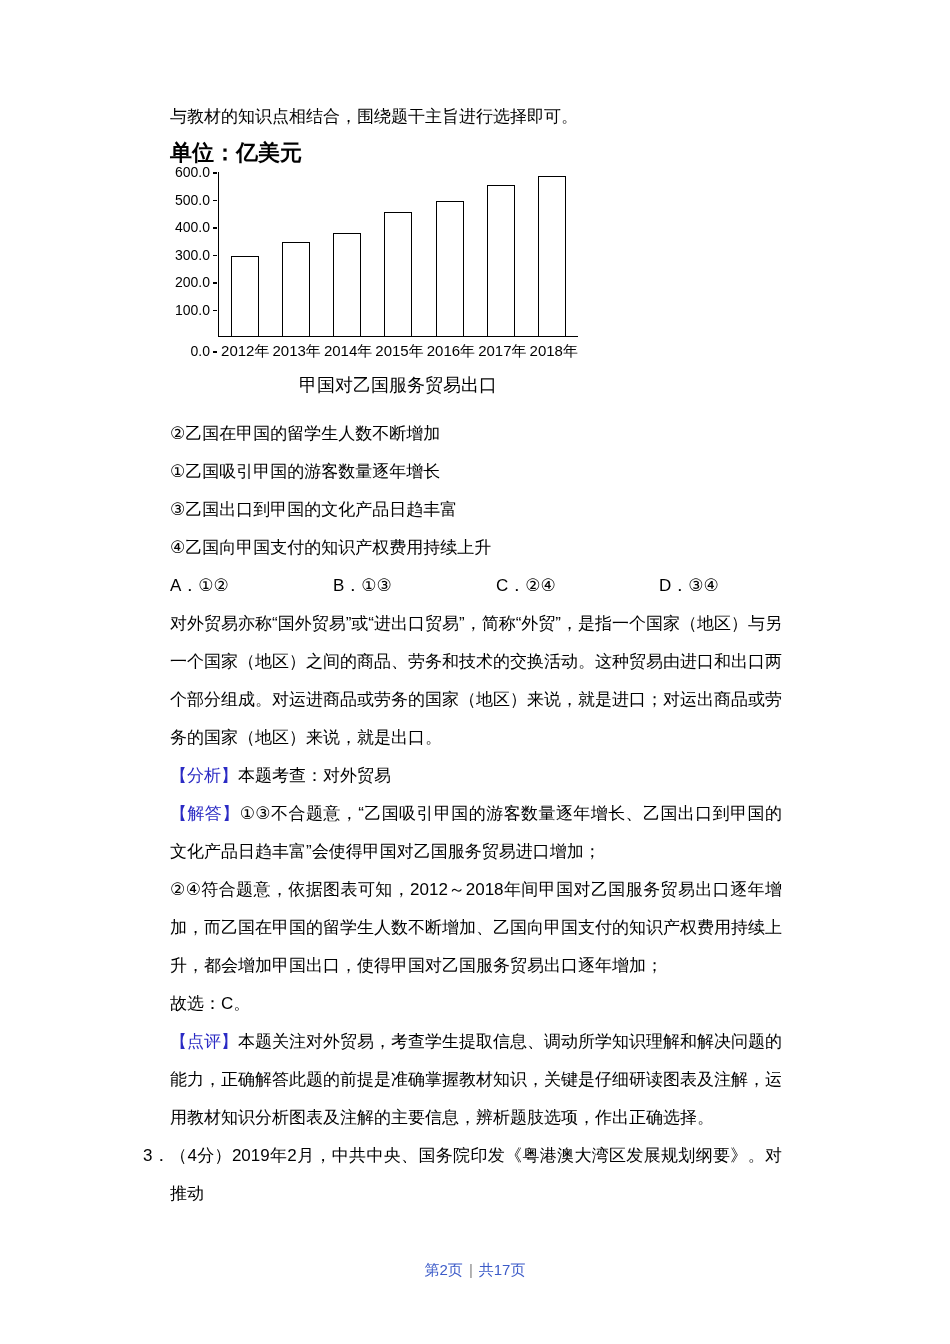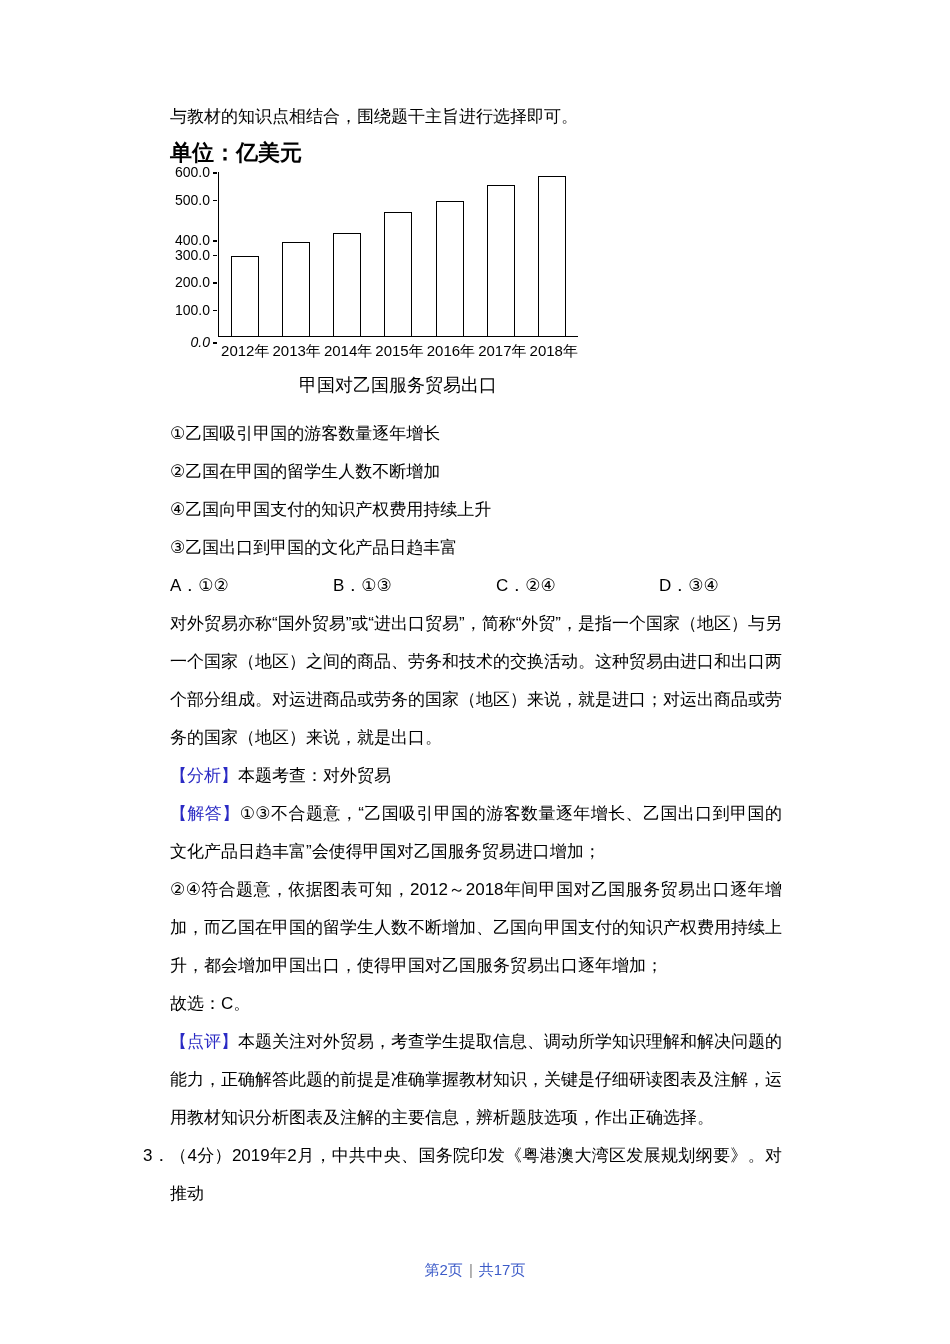--- a/index.html
+++ b/index.html
@@ -72,25 +72,25 @@
     <p class="para">与教材的知识点相结合，围绕题干主旨进行选择即可。</p>
 
     <div>
 
       <div class="chart">
         <div class="chart-unit">单位：亿美元</div>
         <div class="chart-body">
           <div class="chart-yaxis">
               <div class="ytick" style="top: 0px;">600.0</div>
               <div class="ytick" style="top: 27.5px;">500.0</div>
-              <div class="ytick" style="top: 68px;">400.0</div>
+              <div class="ytick" style="top: 55px;">400.0</div>
               <div class="ytick" style="top: 82.5px;">300.0</div>
               <div class="ytick" style="top: 110px;">200.0</div>
               <div class="ytick" style="top: 137.5px;">100.0</div>
-              <div class="ytick" style="top: 170px; font-style: italic;">0.0</div>
+              <div class="ytick" style="top: 179px;">0.0</div>
             </div>
           <div class="chart-plot">
               <div class="bar-col">
                 <div class="bar" style="height: 80px; background: rgb(255, 255, 255); border-color: rgb(0, 0, 0);"></div>
               </div>
               <div class="bar-col">
                 <div class="bar" style="height: 94px; background: rgb(255, 255, 255); border-color: rgb(0, 0, 0);"></div>
               </div>
               <div class="bar-col">
                 <div class="bar" style="height: 103px; background: rgb(255, 255, 255); border-color: rgb(0, 0, 0);"></div>
@@ -114,24 +114,24 @@
             <div class="xlab">2013年</div>
             <div class="xlab">2014年</div>
             <div class="xlab">2015年</div>
             <div class="xlab">2016年</div>
             <div class="xlab">2017年</div>
             <div class="xlab">2018年</div>
           </div>
         <div class="chart-title">甲国对乙国服务贸易出口</div>
       </div>
 
+      <p class="statement">②乙国在甲国的留学生人数不断增加</p>
       <p class="statement">①乙国吸引甲国的游客数量逐年增长</p>
-      <p class="statement">②乙国在甲国的留学生人数不断增加</p>
+      <p class="statement">③乙国出口到甲国的文化产品日趋丰富</p>
       <p class="statement">④乙国向甲国支付的知识产权费用持续上升</p>
-      <p class="statement">③乙国出口到甲国的文化产品日趋丰富</p>
 
       <div class="choices">
         <span class="choice">A．①②</span>
         <span class="choice">B．①③</span>
         <span class="choice">C．②④</span>
         <span class="choice">D．③④</span>
       </div>
 
       <p class="para">对外贸易亦称“国外贸易”或“进出口贸易”，简称“外贸”，是指一个国家（地区）与另一个国家（地区）之间的商品、劳务和技术的交换活动。这种贸易由进口和出口两个部分组成。对运进商品或劳务的国家（地区）来说，就是进口；对运出商品或劳务的国家（地区）来说，就是出口。</p>
 

